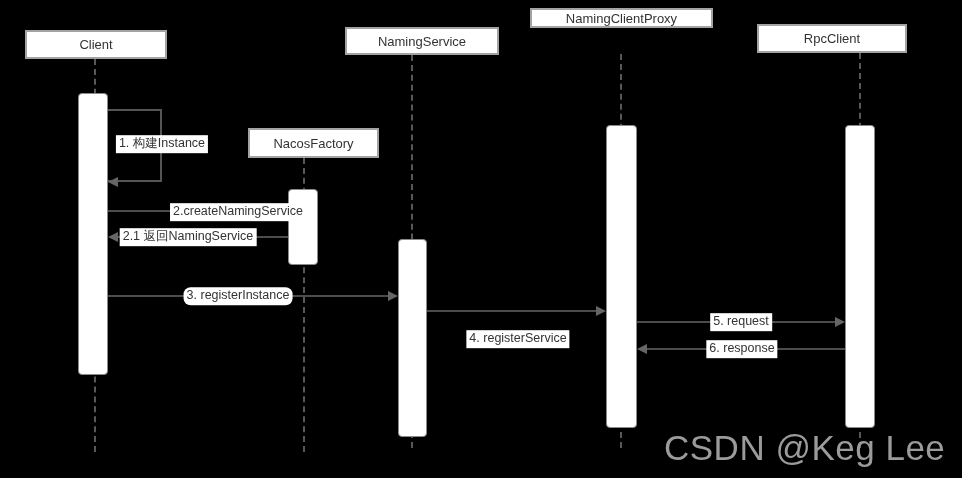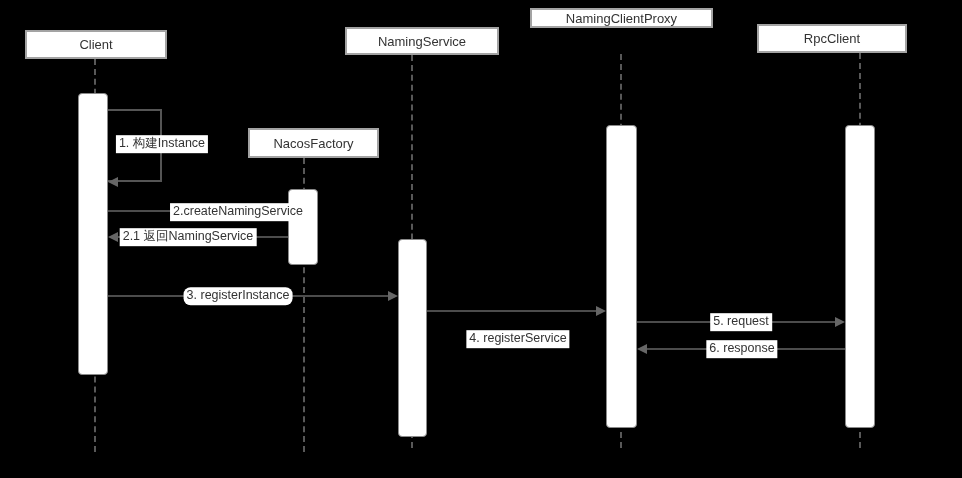--- a/index.html
+++ b/index.html
@@ -97,14 +97,15 @@
   <div class="mlabel" style="left:518px;top:311px;margin-top:28px;">4. registerService</div>
 
   <div class="mline" style="left:637px;top:321px;width:198px;"></div>
   <div class="ahead-r" style="left:835px;top:317px;"></div>
   <div class="mlabel" style="left:741px;top:322px;text-align:center;">5. request</div>
 
   <div class="mline" style="left:647px;top:348px;width:198px;"></div>
   <div class="ahead-l" style="left:637px;top:344px;"></div>
   <div class="mlabel" style="left:742px;top:349px;">6. response</div>
 
+  <div class="watermark" style="left:664px;top:428px;">CSDN @Keg Lee</div>
 
 </div>
 
 </body></html>

